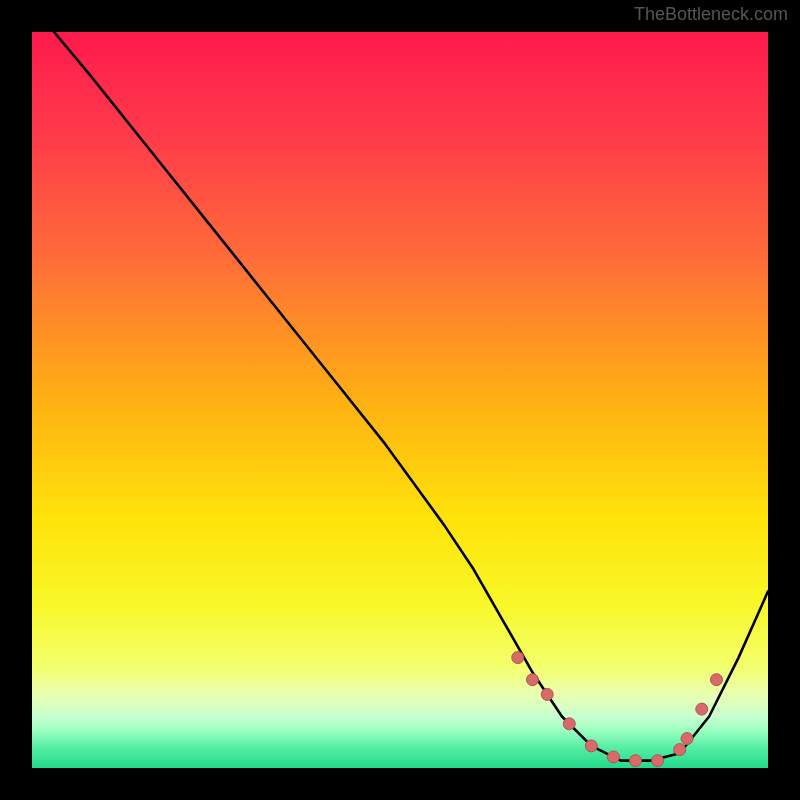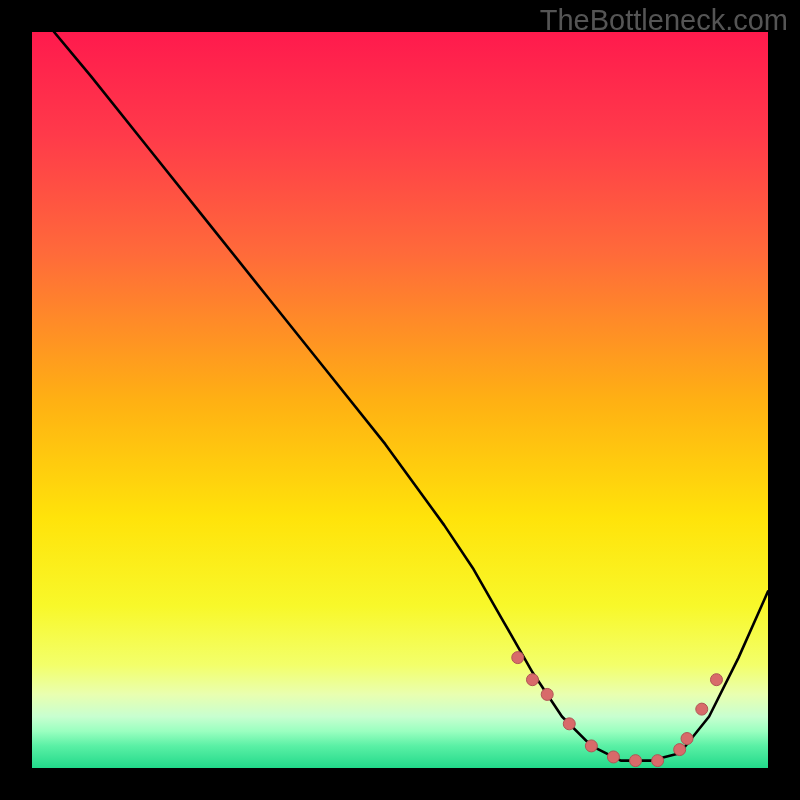--- a/index.html
+++ b/index.html
@@ -15,21 +15,21 @@
     position: relative;
     width: 800px;
     height: 800px;
     background: #000;
   }
   .watermark {
     position: absolute;
     top: 4px;
     right: 12px;
     color: #555;
-    font-size: 29px;
+    font-size: 18px;
     font-family: Arial, sans-serif;
     letter-spacing: 0;
     z-index: 10;
   }
   .plot {
     position: absolute;
     left: 32px;
     top: 32px;
     width: 736px;
     height: 736px;

